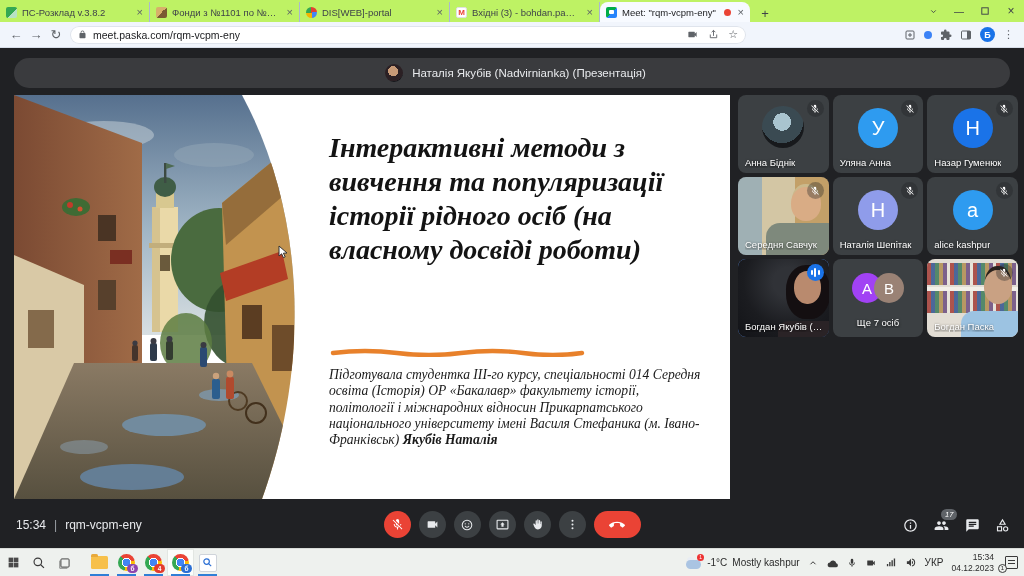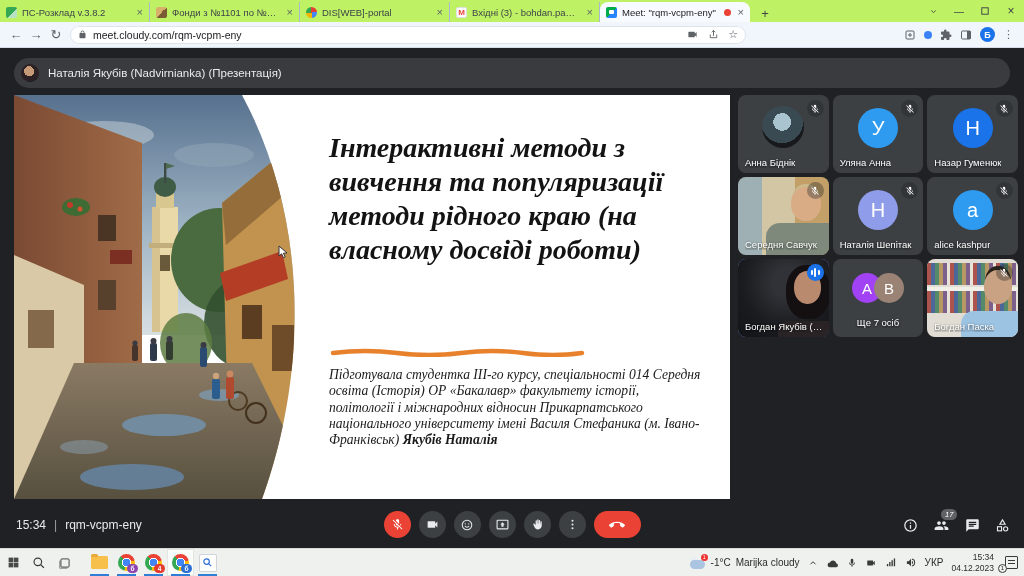--- a/index.html
+++ b/index.html
@@ -28,21 +28,21 @@
   .navbtn{width:20px;height:20px;display:flex;align-items:center;justify-content:center;color:#5f6368;font-size:13px;}
   .omnibox{height:18px;flex:0 0 660px;margin-left:4px;background:#fff;border-radius:9px;display:flex;align-items:center;padding:0 8px;gap:6px;font-size:10.5px;color:#202124;box-shadow:inset 0 0 0 1px #dfe4ec;}
   .omni-right{margin-left:auto;display:flex;align-items:center;gap:9px;color:#5f6368;}
   .tb-right{margin-left:auto;display:flex;align-items:center;gap:8px;padding-right:4px;color:#5f6368;}
   .ext-dot{width:8px;height:8px;border-radius:50%;background:#3b82f6;}
   .profile-chip{width:15px;height:15px;border-radius:50%;background:#1a73e8;color:#fff;font-size:9px;font-weight:bold;display:flex;align-items:center;justify-content:center;}
   .sideicon svg,.omni-right svg,.tb-right svg{display:block;}
 
   
   .meet{position:absolute;left:0;top:48px;width:1024px;height:500px;background:#202124;}
-  .banner{position:absolute;left:14px;top:10px;width:996px;height:30px;background:#3a3b3e;border-radius:15px;display:flex;align-items:center;gap:9px;padding-left:7px;box-sizing:border-box;}
+  .banner{position:absolute;left:14px;top:10px;width:996px;height:30px;background:#3a3b3e;border-radius:15px;display:flex;align-items:center;gap:9px;padding-left:7px;box-sizing:border-box;justify-content:center;}
   .banner-avatar{width:18px;height:18px;border-radius:50%;background:radial-gradient(circle at 45% 40%,#c79a77 0 34%,#2b2024 34% 70%,#15161a 70%);}
   .banner-text{color:#e8eaed;font-size:11.5px;}
 
   .slide{position:absolute;left:14px;top:47px;width:716px;height:404px;background:#fff;overflow:hidden;}
   .slide-title{position:absolute;left:315px;top:36px;width:378px;font-family:"Liberation Serif",serif;font-style:italic;font-weight:bold;font-size:28px;line-height:1.22;color:#131313;}
   .slide-divider{position:absolute;left:316px;top:253px;}
   .slide-body{position:absolute;left:315px;top:272px;width:372px;font-family:"Liberation Serif",serif;font-style:italic;font-size:13.6px;line-height:1.2;color:#1a1a1a;}
   .slide-body b{font-weight:bold;}
   .painting{position:absolute;left:0;top:0;}
   .cursor{position:absolute;left:264px;top:150px;}
@@ -169,21 +169,21 @@
   </div>
 
   <div class="toolbar">
     <div class="navbtn">←</div>
     <div class="navbtn">→</div>
     <div class="navbtn">↻</div>
     <div class="omnibox">
       <svg width="9" height="11" viewBox="0 0 24 24" fill="#5f6368">
           <path d="M18 8h-1V6a5 5 0 0 0-10 0v2H6a2 2 0 0 0-2 2v10a2 2 0 0 0 2 2h12a2 2 0 0 0 2-2V10a2 2 0 0 0-2-2zM9 6a3 3 0 0 1 6 0v2H9V6z"></path>
         </svg>
-      <span>meet.cloudy.com/rqm-vcpm-eny</span>
+      <span>meet.paska.com/rqm-vcpm-eny</span>
       <span class="omni-right">
         <svg width="13" height="11" viewBox="0 0 24 24" fill="currentColor">
             <path d="M17 10.5V7c0-.55-.45-1-1-1H4c-.55 0-1 .45-1 1v10c0 .55.45 1 1 1h12c.55 0 1-.45 1-1v-3.5l4 4v-11l-4 4z"></path>
           </svg>
         <svg width="11" height="11" viewBox="0 0 24 24" fill="none" stroke="currentColor" stroke-width="2">
             <path d="M12 3v12M8 7l4-4 4 4"></path>
             <path d="M5 12v7h14v-7"></path>
           </svg>
         <span style="font-size:11px;">☆</span>
       </span>
@@ -279,21 +279,21 @@
           <circle cx="224" cy="306" r="9" fill="none" stroke="#4e3a22" stroke-width="2"></circle>
           <circle cx="242" cy="318" r="10" fill="none" stroke="#423category" stroke-width="0"></circle>
           <circle cx="242" cy="318" r="10" fill="none" stroke="#42301c" stroke-width="2"></circle>
           <rect x="212" y="282" width="8" height="22" rx="2" fill="#b04a2e"></rect>
             <circle cx="216" cy="279" r="3.4" fill="#c98a62"></circle>
           <rect x="198" y="284" width="8" height="20" rx="2" fill="#2b5e8e"></rect>
             <circle cx="202" cy="281" r="3.2" fill="#caa27c"></circle>
         </g>
       </svg>
 
-      <div class="slide-title">Інтерактивні методи з вивчення та популяризації методи рідного краю (на власному досвіді роботи)</div>
+      <div class="slide-title">Інтерактивні методи з вивчення та популяризації історії рідного осіб (на власному досвіді роботи)</div>
       <svg class="slide-divider" width="255" height="9" viewBox="0 0 255 9">
         <path d="M3 5 q32 -4 64 0 t64 0 t62 0 t59 0" fill="none" stroke="#e8812b" stroke-width="4.4" stroke-linecap="round"></path>
       </svg>
       <div class="slide-body">
         <span>Підготувала студентка ІІІ-го курсу, спеціальності 014 Середня освіта (Історія) ОР «Бакалавр» факультету історії, політології і міжнародних відносин Прикарпатського національного університету імені Василя Стефаника (м. Івано-Франківськ) </span><b>Якубів Наталія</b>
       </div>
 
       <svg class="cursor" width="11" height="14" viewBox="0 0 11 14">
         <path d="M1 1 L1 11 L3.6 8.8 L5.4 12.6 L7.2 11.8 L5.4 8.2 L9 8 Z" fill="#fff" stroke="#333" stroke-width="1"></path>
       </svg>
@@ -525,21 +525,21 @@
       </div>
     </div>
     <div class="tray">
       <span class="weather">
         <span class="wicon">
             <span class="wsun"></span>
             <span class="wcloud"></span>
             <span class="wbadge">1</span>
           </span>
         <span>-1°C</span>
-        <span>Marijka cloudy</span>
+        <span>Mostly kashpur</span>
       </span>
       <svg width="10" height="10" viewBox="0 0 24 24" fill="none" stroke="currentColor" stroke-width="2.4">
           <path d="M6 15l6-6 6 6"></path>
         </svg>
       <svg width="13" height="10" viewBox="0 0 24 18" fill="currentColor">
           <path d="M6.5 17h11.8a3.7 3.7 0 0 0 .6-7.35A6 6 0 0 0 7.3 8.1 4.5 4.5 0 0 0 6.5 17z"></path>
         </svg>
       <svg width="10" height="12" viewBox="0 0 24 24" fill="currentColor">
           <path d="M12 14a3 3 0 0 0 3-3V5a3 3 0 0 0-6 0v6a3 3 0 0 0 3 3zm5-3a5 5 0 0 1-10 0H5a7 7 0 0 0 6 6.9V21h2v-3.1A7 7 0 0 0 19 11h-2z"></path>
         </svg>

